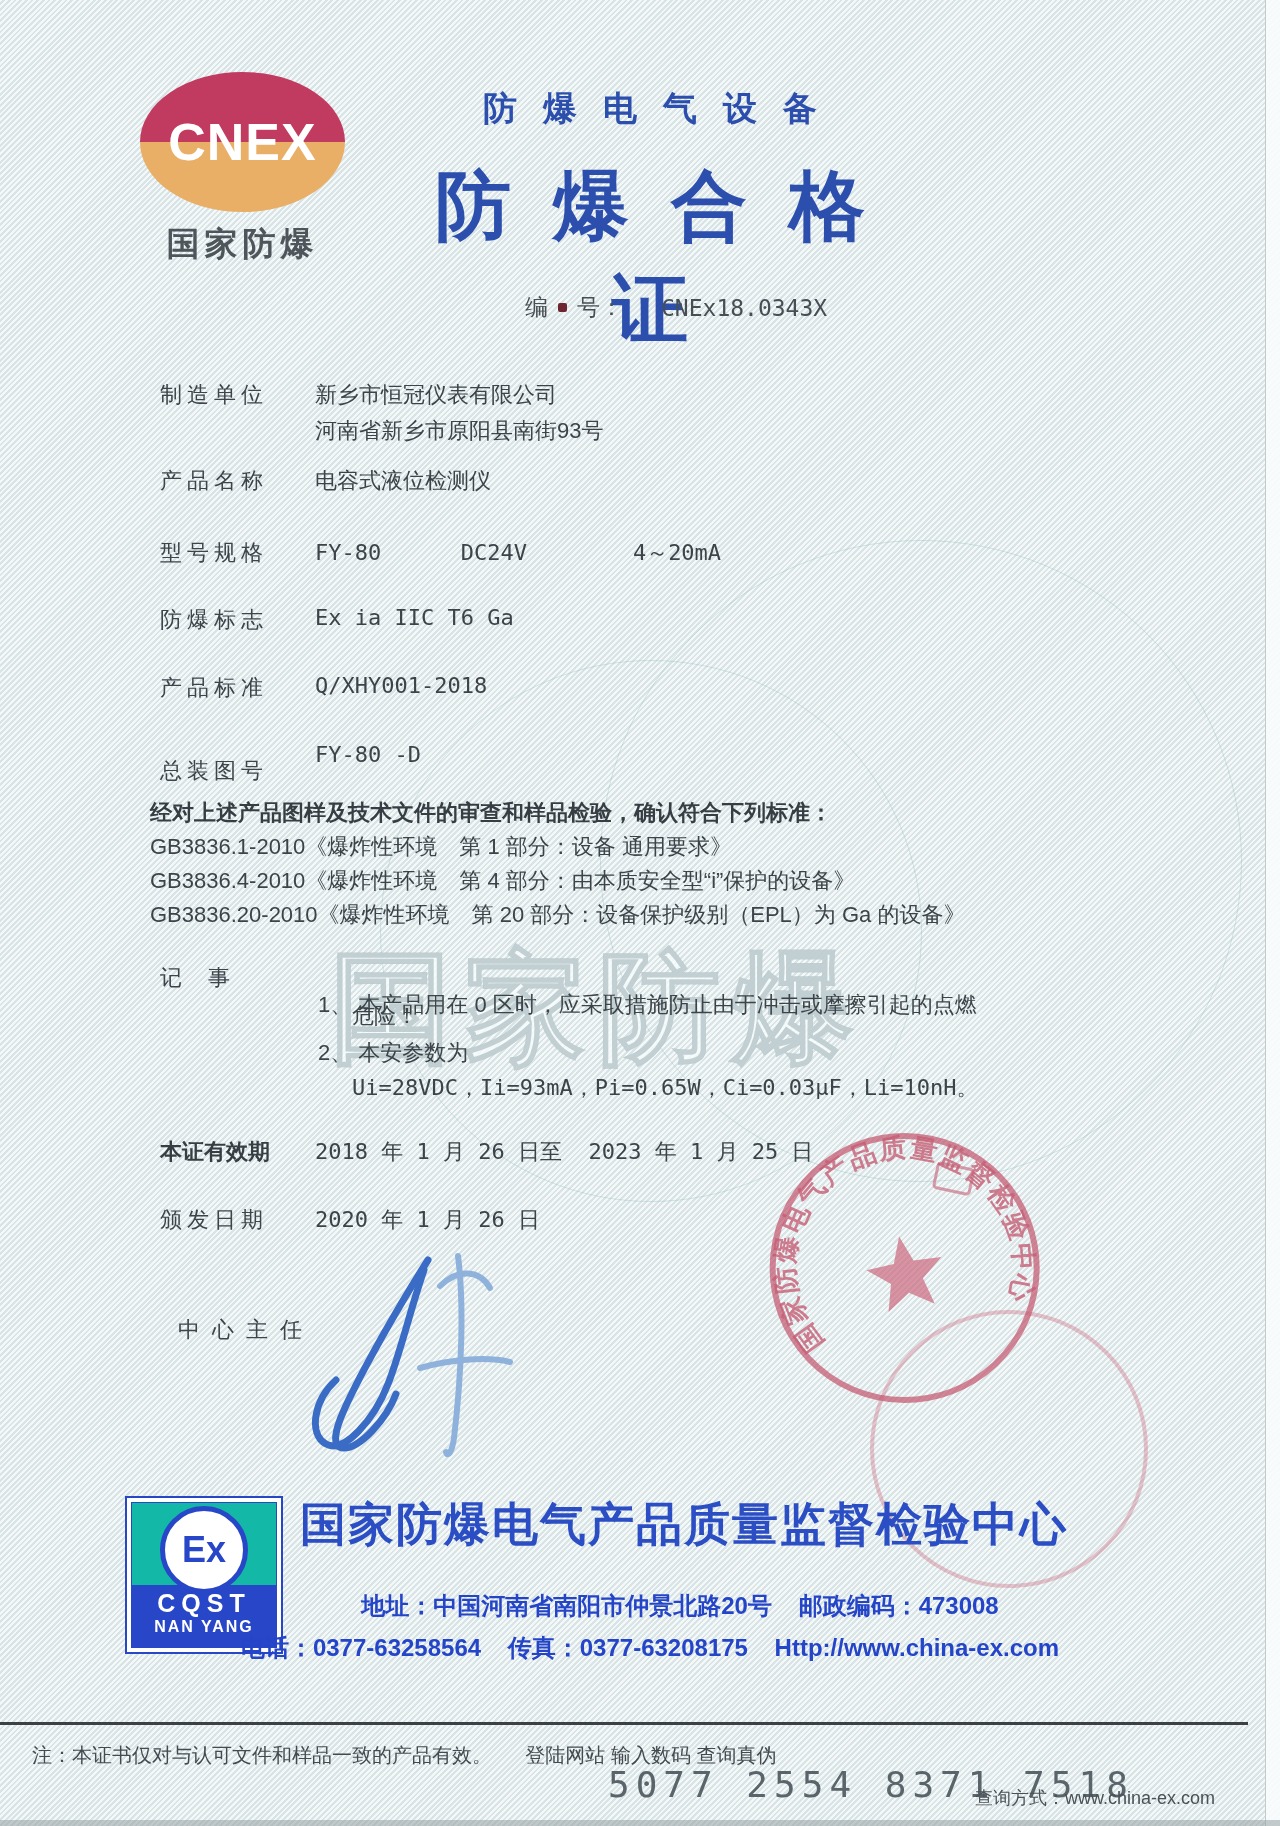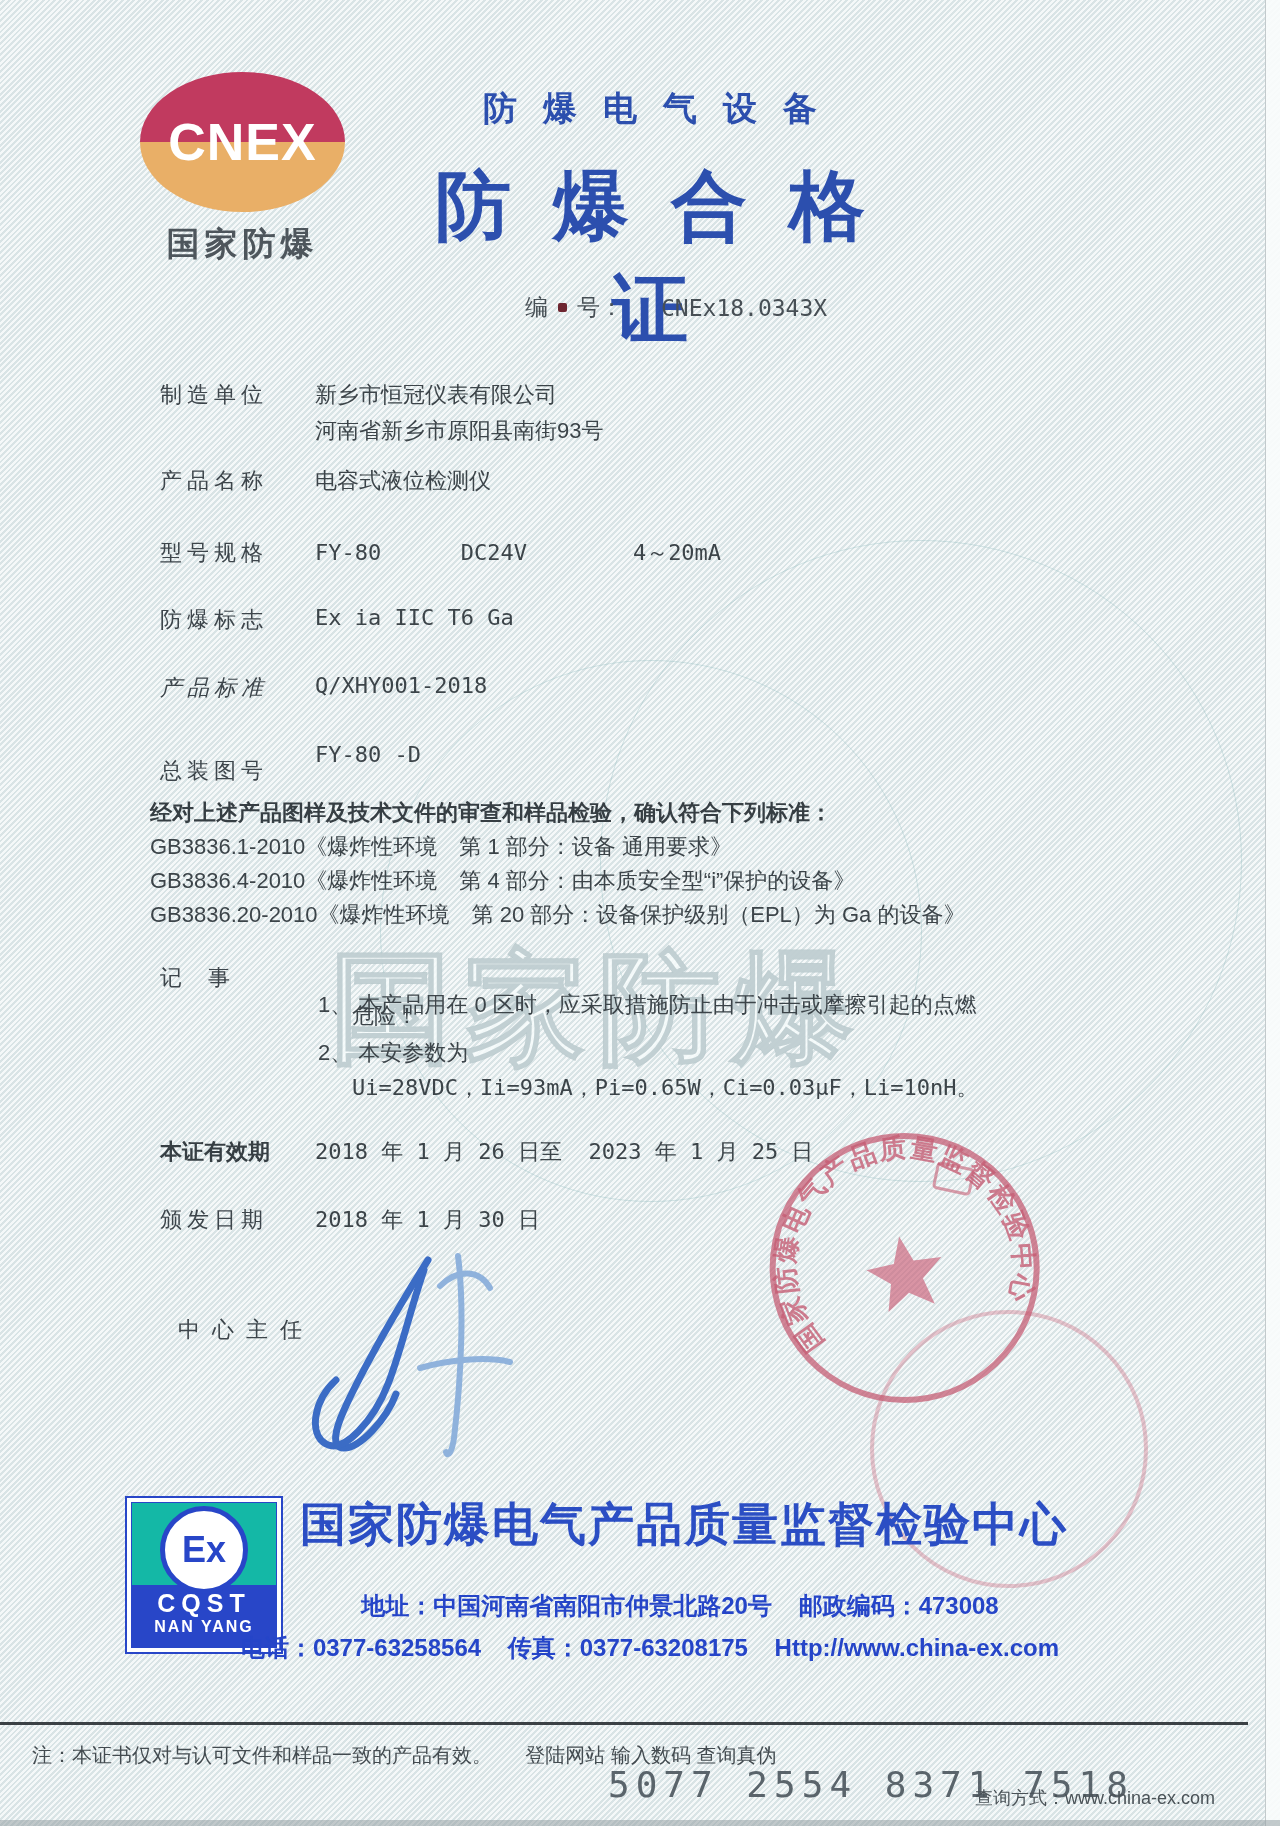--- a/index.html
+++ b/index.html
@@ -126,42 +126,42 @@
 
   <div class="abs flabel" style="left:160px;top:466px;">产品名称</div>
   <div class="abs cjkline" style="left:315px;top:466px;">电容式液位检测仪</div>
 
   <div class="abs flabel" style="left:160px;top:538px;">型号规格</div>
   <div class="abs val" style="left:315px;top:538px;">FY-80      DC24V        4～20mA</div>
 
   <div class="abs flabel" style="left:160px;top:605px;">防爆标志</div>
   <div class="abs val" style="left:315px;top:605px;">Ex ia IIC T6 Ga</div>
 
-  <div class="abs flabel" style="left:160px;top:673px;font-style:italic;">产品标准</div>
+  <div class="abs flabel" style="left:160px;top:673px;">产品标准</div>
   <div class="abs val" style="left:315px;top:673px;">Q/XHY001-2018</div>
 
   <div class="abs flabel" style="left:160px;top:756px;">总装图号</div>
   <div class="abs val" style="left:315px;top:742px;">FY-80 -D</div>
 
   <div class="abs cjkline" style="left:150px;top:798px;font-weight:bold;color:#363e43;">经对上述产品图样及技术文件的审查和样品检验，确认符合下列标准：</div>
   <div class="abs cjkline" style="left:150px;top:832px;">GB3836.1-2010《爆炸性环境　第 1 部分：设备 通用要求》</div>
   <div class="abs cjkline" style="left:150px;top:866px;">GB3836.4-2010《爆炸性环境　第 4 部分：由本质安全型“i”保护的设备》</div>
   <div class="abs cjkline" style="left:150px;top:900px;">GB3836.20-2010《爆炸性环境　第 20 部分：设备保护级别（EPL）为 Ga 的设备》</div>
 
   <div class="abs notes-label" style="left:160px;top:963px;">记事</div>
   <div class="abs cjkline" style="left:318px;top:990px;">1、 本产品用在 0 区时，应采取措施防止由于冲击或摩擦引起的点燃</div>
   <div class="abs cjkline" style="left:352px;top:1001px;">危险！</div>
   <div class="abs cjkline" style="left:318px;top:1038px;">2、 本安参数为</div>
   <div class="abs val" style="left:352px;top:1073px;">Ui=28VDC，Ii=93mA，Pi=0.65W，Ci=0.03μF，Li=10nH。</div>
 
   <div class="abs cjkline" style="left:160px;top:1137px;font-weight:bold;color:#363e43;">本证有效期</div>
   <div class="abs val" style="left:315px;top:1137px;">2018 年 1 月 26 日至  2023 年 1 月 25 日</div>
 
   <div class="abs flabel" style="left:160px;top:1205px;">颁发日期</div>
-  <div class="abs val" style="left:315px;top:1205px;">2018 年 1 月 30 日</div>
+  <div class="abs val" style="left:315px;top:1205px;">2020 年 1 月 26 日</div>
 
   <div class="abs flabel" style="left:178px;top:1315px;letter-spacing:12px;">中心主任</div>
   <svg class="abs" style="left:300px;top:1252px;" width="220" height="210" viewBox="0 0 220 210">
     <g fill="none" stroke-linecap="round">
       <path d="M128,8 C100,52 62,118 44,158 C36,176 30,196 44,196 C60,196 86,168 96,142" stroke="#3b6cc5" stroke-width="7"></path>
       <path d="M36,128 C14,148 8,182 26,192 C44,202 74,168 88,132 C100,102 112,52 124,18" stroke="#3b6cc5" stroke-width="7"></path>
       <path d="M158,4 C164,50 162,120 154,186 C152,200 148,206 146,200" stroke="#8fb2dc" stroke-width="6"></path>
       <path d="M120,116 C148,108 186,104 210,110" stroke="#8fb2dc" stroke-width="6"></path>
       <path d="M140,34 C158,16 180,18 190,36" stroke="#8fb2dc" stroke-width="6"></path>
     </g>

